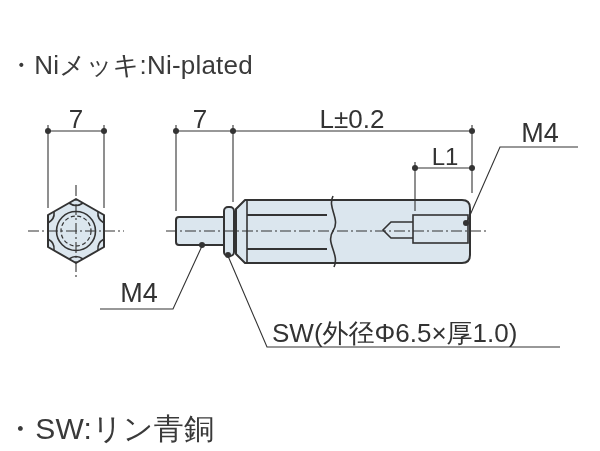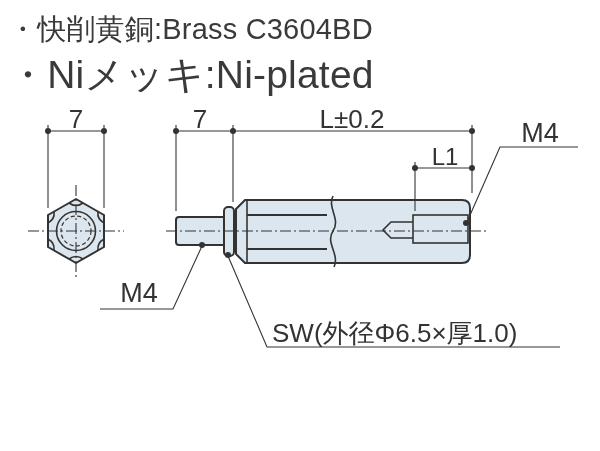--- a/index.html
+++ b/index.html
@@ -11,38 +11,37 @@
     color:#333333;
     overflow:hidden;
   }
   .note{
     position:absolute;
     white-space:nowrap;
     color:#3a3a3a;
     letter-spacing:0.2px;
   }
   .note-top1{left:8px;top:10px;font-size:29px;}
-  .note-top2{left:8px;top:48px;font-size:39px;text-align:center;}
+  .note-top2{left:8px;top:48px;font-size:26px;text-align:center;}
   .note-bot1{left:33px;top:372px;font-size:27px;}
   .note-bot2{left:5px;top:409px;font-size:30px;}
   svg{position:absolute;left:0;top:0;}
   .outline{stroke:#333333;stroke-width:2;stroke-linejoin:round;}
   .thin{stroke:#333333;stroke-width:1.1;fill:none;}
   .med{stroke:#333333;stroke-width:1.6;fill:none;}
   .centerline{stroke:#333333;stroke-width:1.1;fill:none;stroke-dasharray:11 3 2 3;}
   .threadcircle{stroke:#333333;stroke-width:1.2;fill:none;stroke-dasharray:4 2.5;}
   .dot{fill:#333333;stroke:none;}
   .dim-text{fill:#333333;font-family:"Liberation Sans","DejaVu Sans",sans-serif;}
 </style>
 </head>
 <body>
 
 <div class="page">
 
-  <div class="note note-top1">・快削黄銅:Brass C3604BD</div>
   <div class="note note-top2">・Niメッキ:Ni-plated</div>
 
   <svg width="600" height="451" viewBox="0 0 600 451">
 
     <g>
       <polygon class="outline" points="76,199 104,215 104,247 76,263 48,247 48,215" fill="#dbe6ee"></polygon>
 
       <path class="med" d="M69,203 Q76,208 83,203"></path>
       <path class="med" d="M98,212 Q97,219 104,223"></path>
       <path class="med" d="M54,212 Q55,219 48,223"></path>
@@ -109,14 +108,15 @@
       <text class="dim-text" x="76" y="128" font-size="26" text-anchor="middle">7</text>
       <text class="dim-text" x="200" y="128" font-size="26" text-anchor="middle">7</text>
       <text class="dim-text" x="352" y="128" font-size="26" text-anchor="middle">L±0.2</text>
       <text class="dim-text" x="445" y="165" font-size="24" text-anchor="middle">L1</text>
       <text class="dim-text" x="540" y="142" font-size="27" text-anchor="middle">M4</text>
       <text class="dim-text" x="139" y="302" font-size="27" text-anchor="middle">M4</text>
       <text class="dim-text" x="272" y="342" font-size="26" text-anchor="start">SW(外径Φ6.5×厚1.0)</text>
     </g>
   </svg>
 
+  <div class="note note-bot2">・SW:リン青銅</div>
 
 </div>
 
 </body></html>

